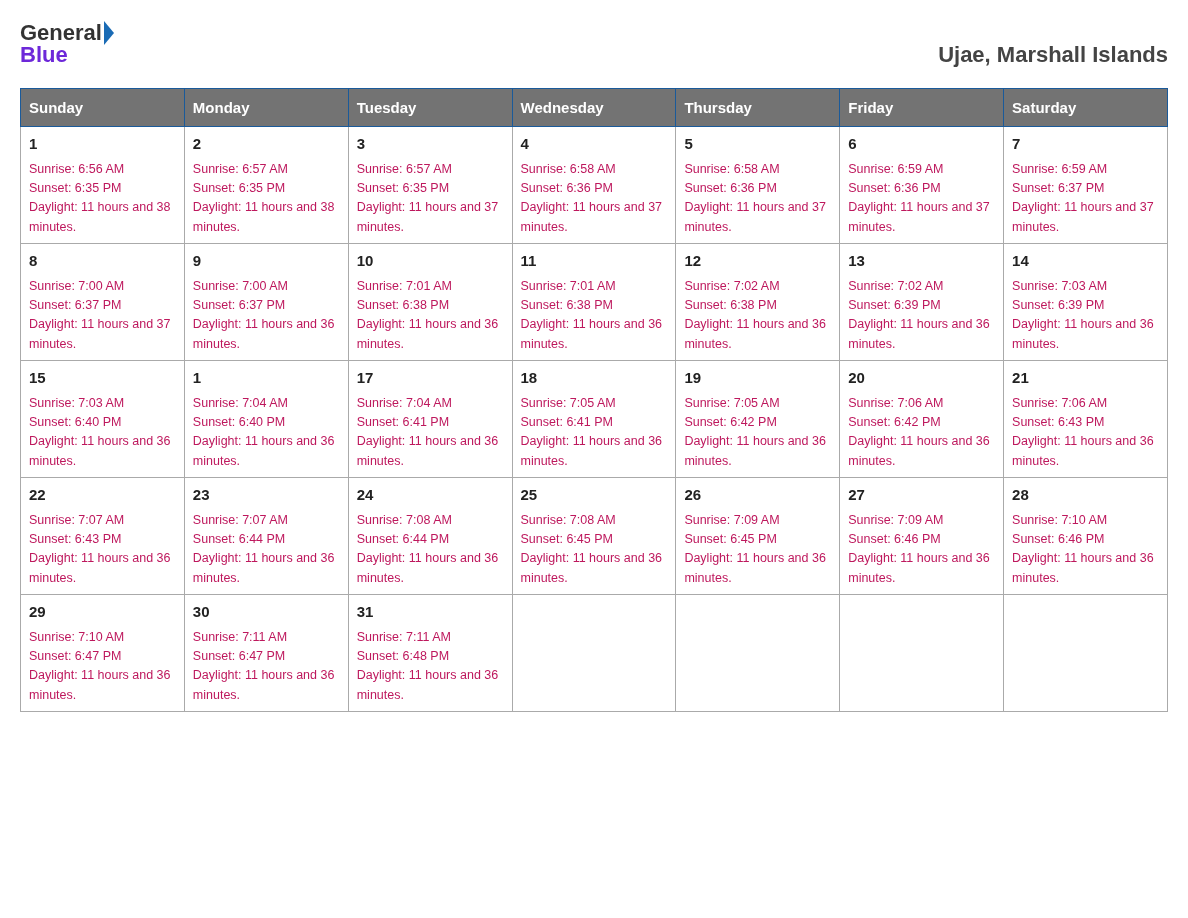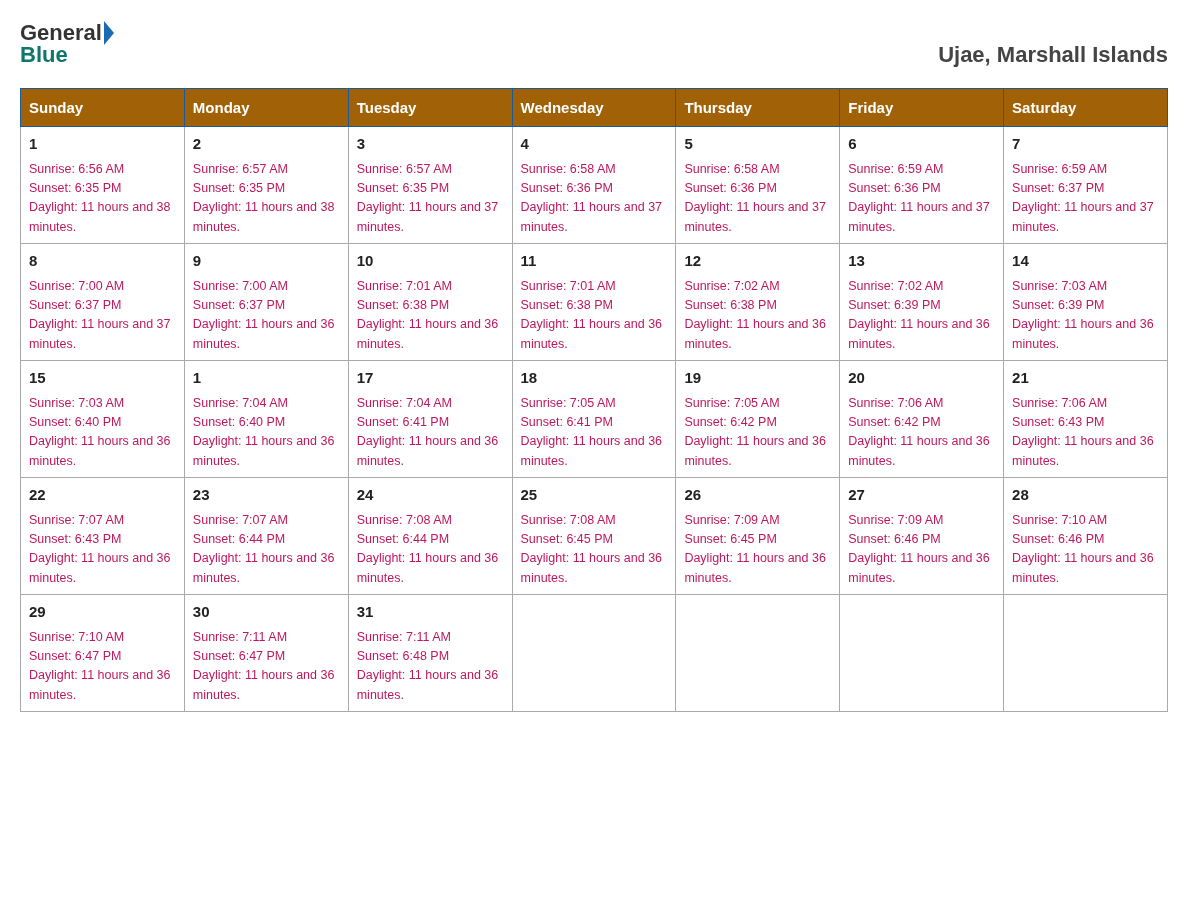--- a/index.html
+++ b/index.html
@@ -32,21 +32,21 @@
       border-left: 10px solid #1a6bb5;
       border-top: 12px solid transparent;
       border-bottom: 12px solid transparent;
       display: inline-block;
       margin-left: 2px;
       vertical-align: middle;
     }
     .logo-line2 {
       font-size: 22px;
       font-weight: bold;
-      color: #0f766e;
+      color: #6d28d9;
       margin-top: -4px;
     }
     .logo-wrapper {
       display: flex;
       flex-direction: column;
     }
     .title-block {
       text-align: right;
     }
     .title-block h1 {
@@ -60,21 +60,21 @@
       font-weight: bold;
       color: #444;
       margin-top: 4px;
     }
     .calendar {
       width: 100%;
       border-collapse: collapse;
       border: 1px solid #999;
     }
     .calendar thead tr th {
-      background-color: #a16207;
+      background-color: #737373;
       color: #fff;
       font-size: 15px;
       font-weight: bold;
       padding: 10px 8px;
       text-align: left;
       border: 1px solid #1a5a9a;
     }
     .calendar tbody tr td {
       border: 1px solid #aaa;
       vertical-align: top;

